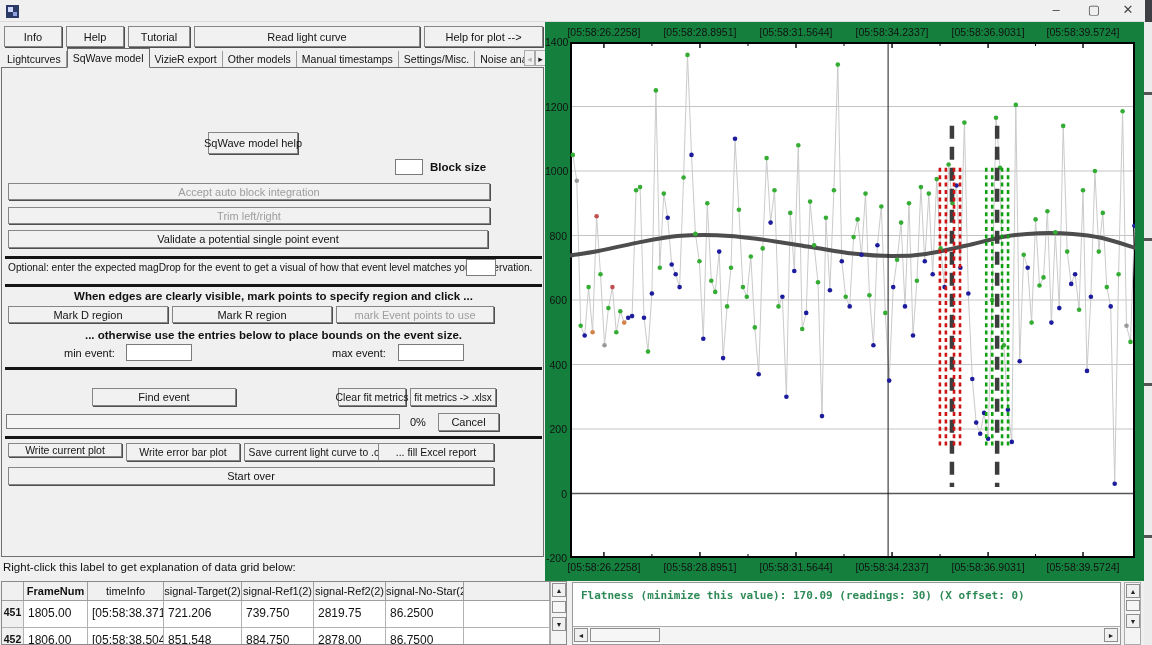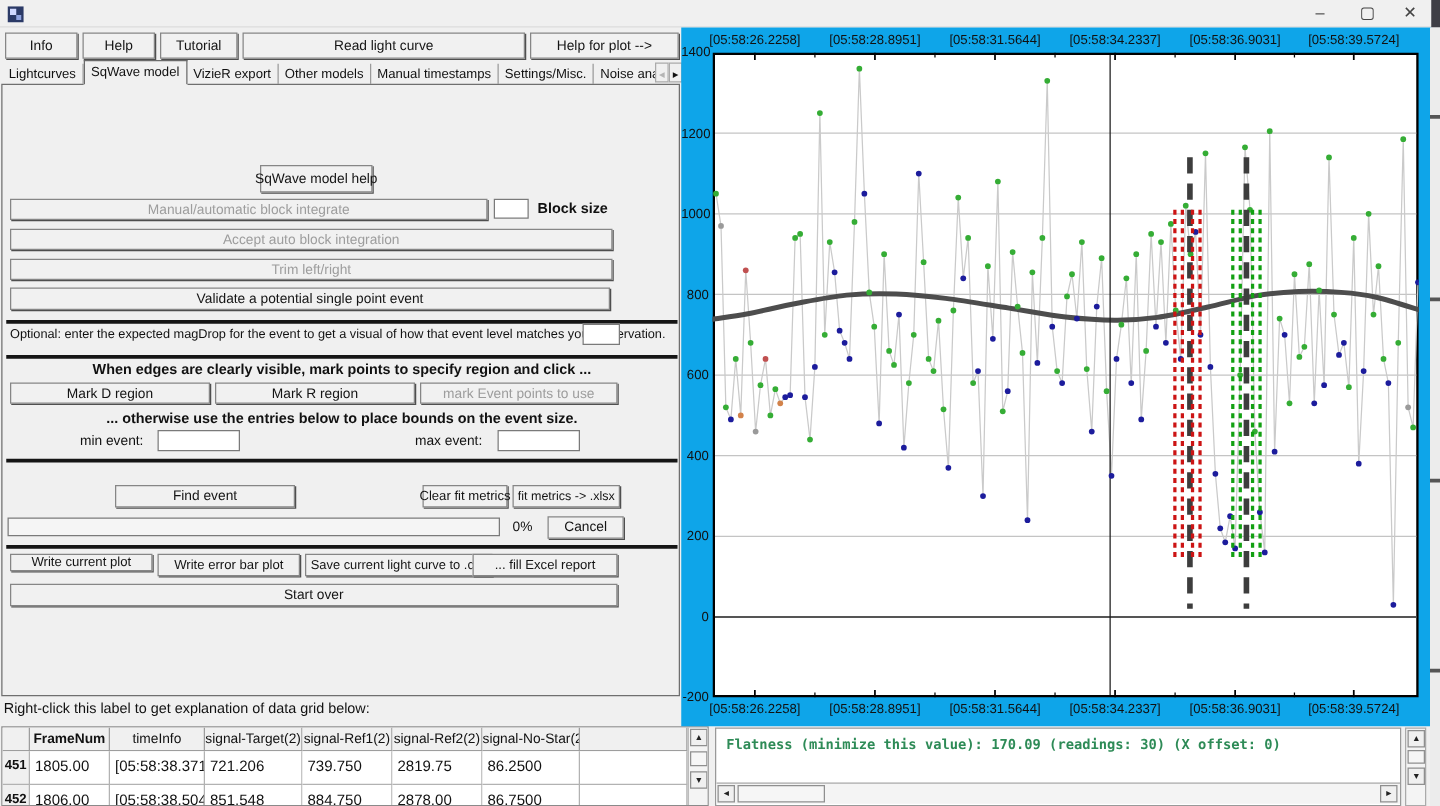--- a/index.html
+++ b/index.html
@@ -38,21 +38,21 @@
   .gc{border-right:1px solid #b2b2b2;border-bottom:1px solid #b2b2b2;font-size:11px;overflow:hidden;white-space:nowrap;}
   .ghead .gc{background:#f0f0f0;text-align:center;border-right:1px solid #9d9d9d;border-bottom:1px solid #9d9d9d;padding-top:3px;height:19px;}
   .gdata .gc{height:27px;font-size:12px;padding:5px 0 0 4px;background:#fff;}
   .gdata .gc.rowhdr{background:#f0f0f0;font-size:10.5px;font-weight:bold;text-align:center;padding-left:0;}
   
   .vscroll{width:17px;background:#f4f4f4;border-left:1px solid #aaa;position:relative;}
   .sbtn{position:absolute;left:1px;width:14px;height:14px;border:1px solid #8f8f8f;background:#f0f0f0;
     font-size:7px;text-align:center;line-height:14px;color:#222;}
   .sthumb{position:absolute;left:1px;width:14px;border:1px solid #8f8f8f;background:#f6f6f6;}
   
-  #plot-panel{position:absolute;left:545px;top:22px;width:600px;height:559px;background:#0ea5e9;}
+  #plot-panel{position:absolute;left:545px;top:22px;width:600px;height:559px;background:#15803d;}
   .ylab{position:absolute;width:22px;text-align:right;font-size:10.5px;color:#111;}
   .xlab{position:absolute;font-size:10.5px;color:#111;transform:translateX(-50%);white-space:nowrap;}
   #plot-svg{position:absolute;left:25px;top:20px;}
   
   #status-panel{position:absolute;left:572px;top:582px;width:549px;height:63px;background:#fff;border:1px solid #999;overflow:hidden;}
   #flatness{position:absolute;left:8px;top:6px;font-family:"DejaVu Sans Mono",monospace;font-size:11px;font-weight:bold;white-space:nowrap;}
   #status-hscroll{position:absolute;left:0;top:43px;width:547px;height:17px;background:#f4f4f4;border-top:1px solid #aaa;}
   #status-vscroll{position:absolute;left:1124px;top:582px;width:17px;height:63px;background:#f4f4f4;border:1px solid #aaa;}
   #edge-strip{position:absolute;left:1144px;top:22px;width:8px;height:623px;background:#ececec;}
   .edge-tick{position:absolute;left:0;width:8px;height:3px;background:#555;}
@@ -88,21 +88,20 @@
     <span class="tab">Noise analysis/I</span>
   </div>
 <div id="tab-arrows">
   <div class="tab-arrow dis">◂</div>
   <div class="tab-arrow">▸</div>
 </div>
 
 <div id="pane">
   <div class="btn" style="left:206px;top:64px;width:90px;height:22px">SqWave model help</div>
 
-  <div class="btn dis" style="left:6px;top:91px;width:382px;height:17px">Manual/automatic block integrate</div>
   <div class="inp" style="left:393px;top:91px;width:28px;height:16px"></div>
   <span class="lbl b" style="left:428px;top:93px">Block size</span>
 
   <div class="btn dis" style="left:6px;top:115px;width:482px;height:17px">Accept auto block integration</div>
   <div class="btn dis" style="left:6px;top:139px;width:482px;height:17px">Trim left/right</div>
   <div class="btn" style="left:6px;top:162px;width:480px;height:18px">Validate a potential single point event</div>
 
   <div class="sep" style="top:188px"></div>
   <span class="lbl" style="left:6px;top:194px;font-size:10.2px">Optional: enter the expected magDrop for the event to get a visual of how that event level matches your observation.</span>
   <div class="inp" style="left:464px;top:191px;width:30px;height:17px"></div>

